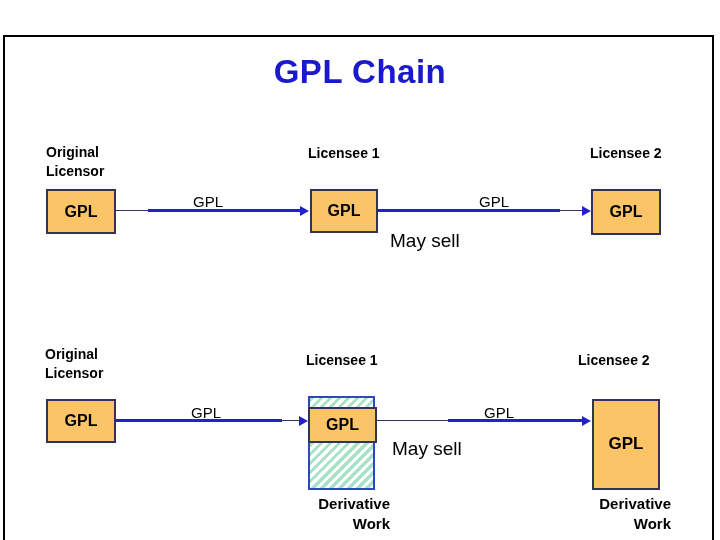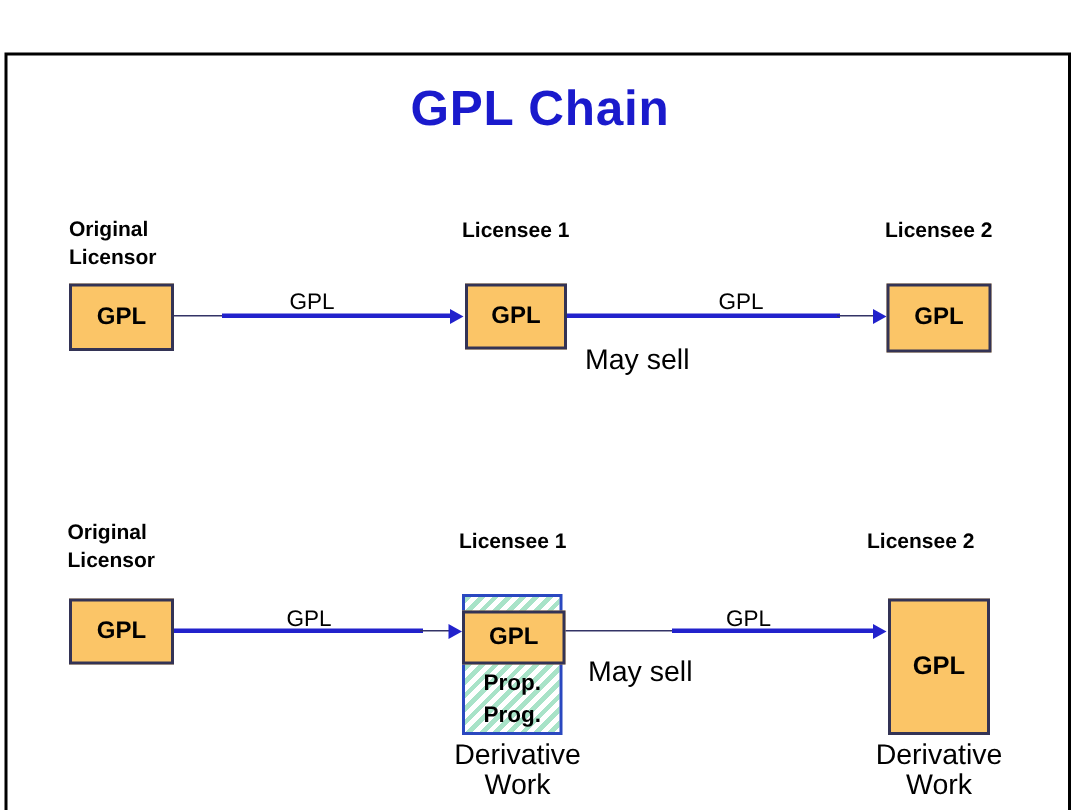--- a/index.html
+++ b/index.html
@@ -26,22 +26,22 @@
   .arrow-head{
     position:absolute;width:0;height:0;
     border-top:5px solid transparent;border-bottom:5px solid transparent;
     border-left:9px solid var(--arrow-blue);
   }
   .arrow-label{
     position:absolute;font-size:15px;font-weight:normal;width:50px;text-align:center;
   }
   .plain-label{position:absolute;font-size:19px;font-weight:normal;white-space:nowrap;}
   .center-label{
-    position:absolute;font-size:19px;font-weight:normal;width:90px;
-    text-align:center;line-height:20px;
+    position:absolute;font-size:15px;font-weight:bold;width:90px;
+    text-align:right;line-height:20px;
   }
   .stack{
     position:absolute;left:308px;top:363px;width:67px;height:94px;
     border:2px solid var(--hatch-border);box-sizing:border-box;
     background:repeating-linear-gradient(135deg,var(--hatch-green) 0 3.2px,#ffffff 3.2px 6.4px);
   }
   .stack-gpl{
     position:absolute;left:-2px;top:9px;width:69px;height:36px;
     background:var(--box-fill);border:2px solid var(--box-border);box-sizing:border-box;
     display:flex;align-items:center;justify-content:center;font-size:16px;font-weight:bold;
@@ -107,24 +107,20 @@
 
     <div>
       <div class="arrow-seg" style="left:116px;top:386px;width:166px;height:3px;background:var(--arrow-blue);"></div>
       <div class="arrow-seg" style="left:280px;top:387px;width:22px;height:1px;background:var(--line-dark);"></div>
       <div class="arrow-head" style="left:299px;top:383px;"></div>
     </div>
     <div class="arrow-label" style="left:181px;top:371px;">GPL</div>
 
     <div class="stack">
       <div class="stack-gpl">GPL</div>
-      <div class="stack-prop">
-        <div>Prop.</div>
-        <div>Prog.</div>
-      </div>
     </div>
 
     <div>
       <div class="arrow-seg" style="left:377px;top:387px;width:73px;height:1px;background:var(--line-dark);"></div>
       <div class="arrow-seg" style="left:448px;top:386px;width:136px;height:3px;background:var(--arrow-blue);"></div>
       <div class="arrow-head" style="left:582px;top:383px;"></div>
     </div>
     <div class="arrow-label" style="left:474px;top:371px;">GPL</div>
 
     <div class="plain-label" style="left:392px;top:405px;">May sell</div>

